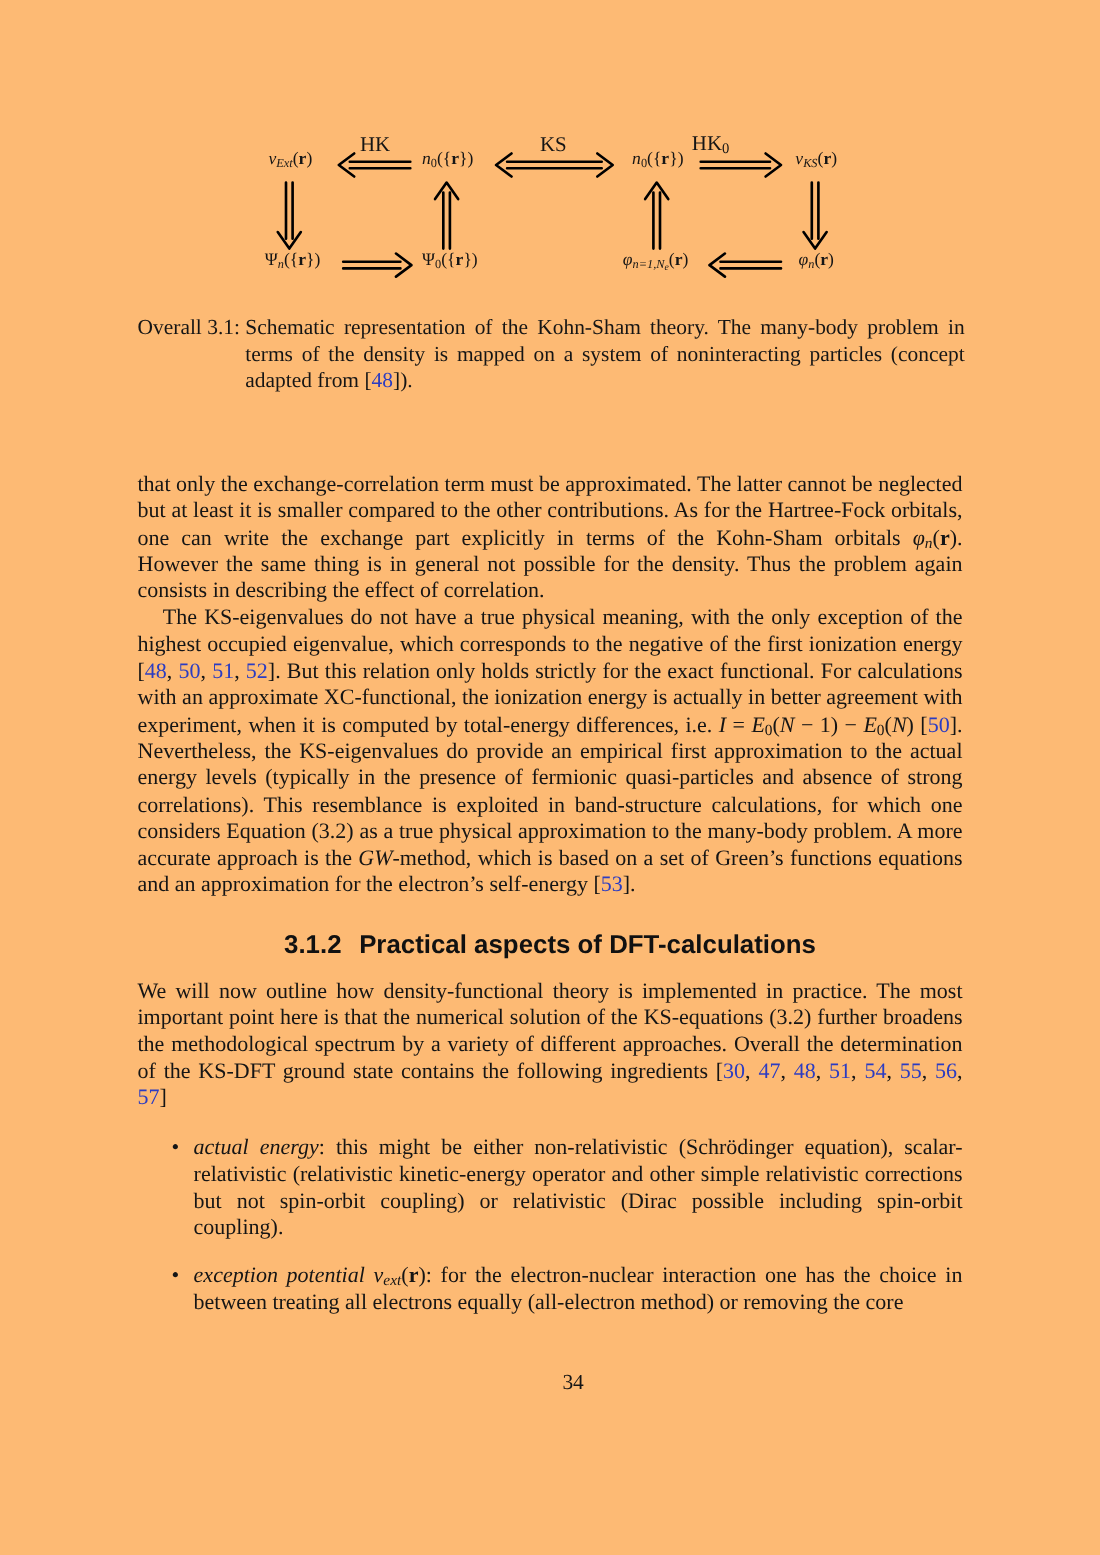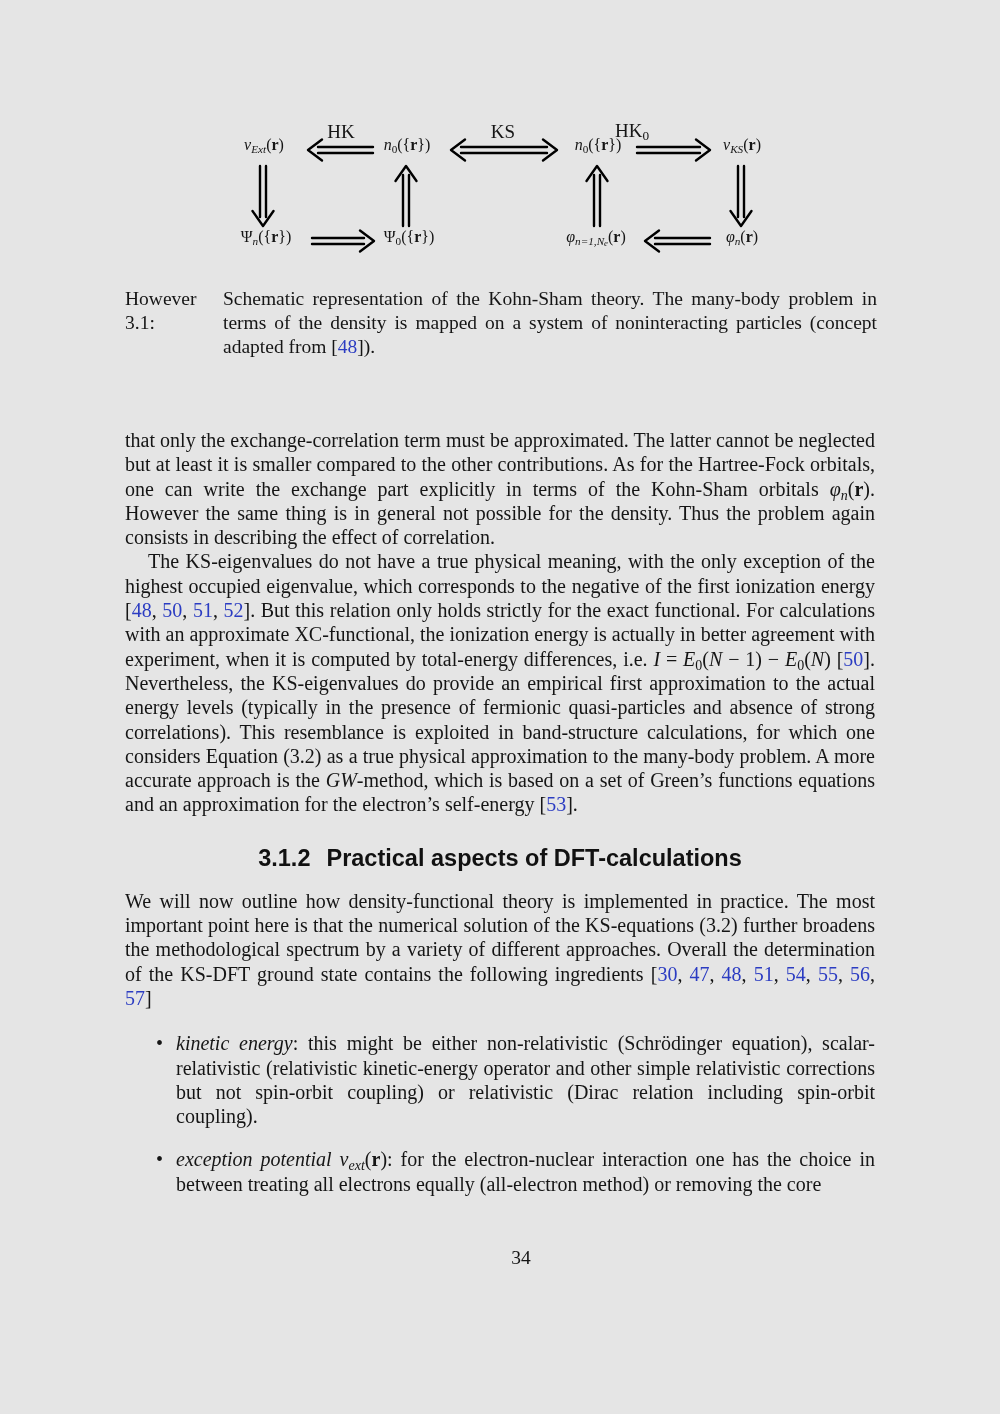--- a/index.html
+++ b/index.html
@@ -1,21 +1,21 @@
 <!DOCTYPE html>
 <html lang="en" style="--cite: #2b3cc2;"><head>
 <meta charset="utf-8">
 <style>
   html,body{margin:0;padding:0;}
   body{
     width:1000px;height:1414px;background:#ffffff;
     font-family:"Liberation Serif","DejaVu Serif",serif;
     color:#151515;
   }
-  #page{position:relative;width:1000px;height:1414px;overflow:hidden;background:#e5e5e5;}
+  #page{position:relative;width:1000px;height:1414px;overflow:hidden;background:#fdba74;}
 
   
   #figure{position:absolute;left:0;top:114px;width:1000px;height:178px;}
   #figure svg{position:absolute;left:0;top:0;}
   .node{position:absolute;transform:translateX(-50%);font-size:16px;white-space:nowrap;}
   .alabel{position:absolute;transform:translateX(-50%);font-size:19px;white-space:nowrap;}
 
   
   .mi{font-style:italic;}
   .mb{font-weight:bold;font-style:normal;}
@@ -102,51 +102,51 @@
 
         <g>
           <path d="M655 124 H710 M655 130 H710"></path>
           <path d="M659 116.5 L645 127 L659 137.5"></path>
         </g>
       </g>
     </svg>
 
     <div class="alabel" style="left:341px;top:7px"><span>HK</span></div>
     <div class="alabel" style="left:503px;top:7px"><span>KS</span></div>
-    <div class="alabel" style="left:632px;top:6px"><span>HK</span><span class="sub">0</span></div>
+    <div class="alabel" style="left:646px;top:6px"><span>HK</span><span class="sub">0</span></div>
 
     <div class="node" style="left:264px;top:22px"><span class="mi">v</span><span class="mi sub">Ext</span><span>(</span><span class="mb">r</span><span>)</span></div>
     <div class="node" style="left:407px;top:22px"><span class="mi">n</span><span class="sub">0</span><span>({</span><span class="mb">r</span><span>})</span></div>
     <div class="node" style="left:598px;top:22px"><span class="mi">n</span><span class="sub">0</span><span>({</span><span class="mb">r</span><span>})</span></div>
     <div class="node" style="left:742px;top:22px"><span class="mi">v</span><span class="mi sub">KS</span><span>(</span><span class="mb">r</span><span>)</span></div>
     <div class="node" style="left:266px;top:114px"><span>Ψ</span><span class="mi sub">n</span><span>({</span><span class="mb">r</span><span>})</span></div>
     <div class="node" style="left:409px;top:114px"><span>Ψ</span><span class="sub">0</span><span>({</span><span class="mb">r</span><span>})</span></div>
     <div class="node" style="left:596px;top:114px"><span class="mi">φ</span><span class="mi sub">n=1,N</span><span class="mi ssub">e</span><span>(</span><span class="mb">r</span><span>)</span></div>
     <div class="node" style="left:742px;top:114px"><span class="mi">φ</span><span class="mi sub">n</span><span>(</span><span class="mb">r</span><span>)</span></div>
   </div>
 
   <div id="caption">
-    <span class="cap-label">However 3.1:</span>
+    <span class="cap-label">Overall 3.1:</span>
     <span class="cap-text"><span>Schematic representation of the Kohn-Sham theory. The many-body problem in terms of the density is mapped on a system of noninteracting particles (concept adapted from [</span><span class="cite">48</span><span>]).</span></span>
   </div>
 
   <div id="content">
     <p><span>that only the exchange-correlation term must be approximated. The latter cannot be neglected but at least it is smaller compared to the other contributions. As for the Hartree-Fock orbitals, one can write the exchange part explicitly in terms of the Kohn-Sham orbitals </span><span class="mi">φ</span><span class="mi sub">n</span><span>(</span><span class="mb">r</span><span>)</span><span>. However the same thing is in general not possible for the density. Thus the problem again consists in describing the effect of correlation.</span></p>
     <p class="indent"><span>The KS-eigenvalues do not have a true physical meaning, with the only exception of the highest occupied eigenvalue, which corresponds to the negative of the first ionization energy [</span><span class="cite">48</span><span>, </span><span class="cite">50</span><span>, </span><span class="cite">51</span><span>, </span><span class="cite">52</span><span>]. But this relation only holds strictly for the exact functional. For calculations with an approximate XC-functional, the ionization energy is actually in better agreement with experiment, when it is computed by total-energy differences, i.e. </span><span class="mi">I</span><span> = </span><span class="mi">E</span><span class="sub">0</span><span>(</span><span class="mi">N</span><span> − 1) − </span><span class="mi">E</span><span class="sub">0</span><span>(</span><span class="mi">N</span><span>) [</span><span class="cite">50</span><span>]. Nevertheless, the KS-eigenvalues do provide an empirical first approximation to the actual energy levels (typically in the presence of fermionic quasi-particles and absence of strong correlations). This resemblance is exploited in band-structure calculations, for which one considers Equation (3.2) as a true physical approximation to the many-body problem. A more accurate approach is the </span><span class="mi">GW</span><span>-method, which is based on a set of Green’s functions equations and an approximation for the electron’s self-energy [</span><span class="cite">53</span><span>].</span></p>
 
     <h2>
       <span class="sec-num">3.1.2</span><span>Practical aspects of DFT-calculations</span>
     </h2>
 
     <p><span>We will now outline how density-functional theory is implemented in practice. The most important point here is that the numerical solution of the KS-equations (3.2) further broadens the methodological spectrum by a variety of different approaches. Overall the determination of the KS-DFT ground state contains the following ingredients [</span><span class="cite">30</span><span>, </span><span class="cite">47</span><span>, </span><span class="cite">48</span><span>, </span><span class="cite">51</span><span>, </span><span class="cite">54</span><span>, </span><span class="cite">55</span><span>, </span><span class="cite">56</span><span>, </span><span class="cite">57</span><span>]</span></p>
 
     <ul>
       <li>
         <span class="bullet">•</span>
-        <span class="li-text"><span class="it">kinetic energy</span><span>: this might be either non-relativistic (Schrödinger equation), scalar-relativistic (relativistic kinetic-energy operator and other simple relativistic corrections but not spin-orbit coupling) or relativistic (Dirac relation including spin-orbit coupling).</span></span>
+        <span class="li-text"><span class="it">actual energy</span><span>: this might be either non-relativistic (Schrödinger equation), scalar-relativistic (relativistic kinetic-energy operator and other simple relativistic corrections but not spin-orbit coupling) or relativistic (Dirac possible including spin-orbit coupling).</span></span>
       </li>
       <li>
         <span class="bullet">•</span>
         <span class="li-text"><span class="it">exception potential </span><span class="mi">v</span><span class="mi sub">ext</span><span>(</span><span class="mb">r</span><span>)</span><span>: for the electron-nuclear interaction one has the choice in between treating all electrons equally (all-electron method) or removing the core</span></span>
       </li>
     </ul>
   </div>
 
   <div id="pagenum">34</div>
 </div>

